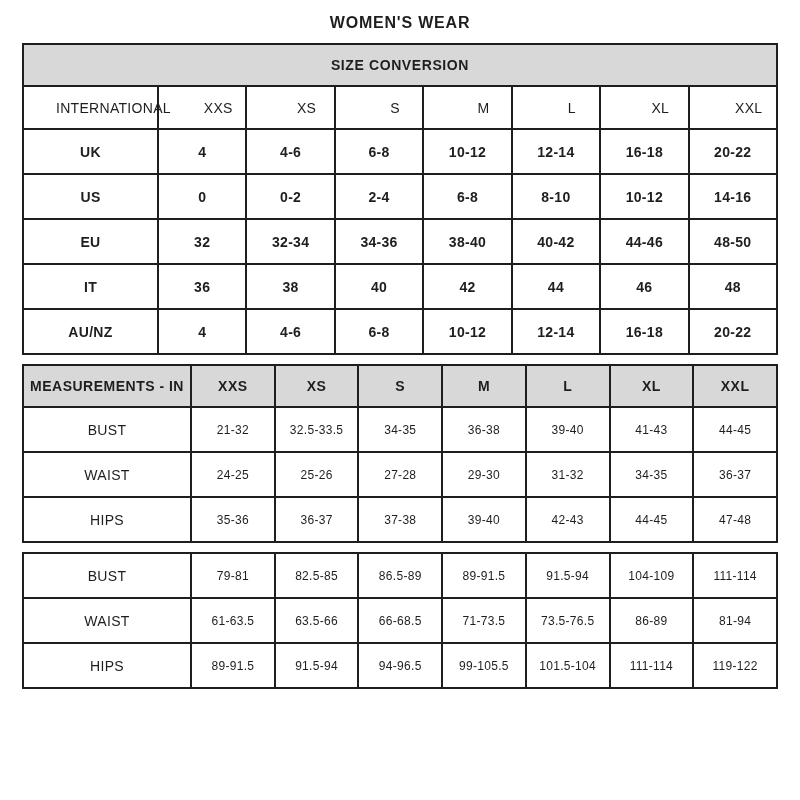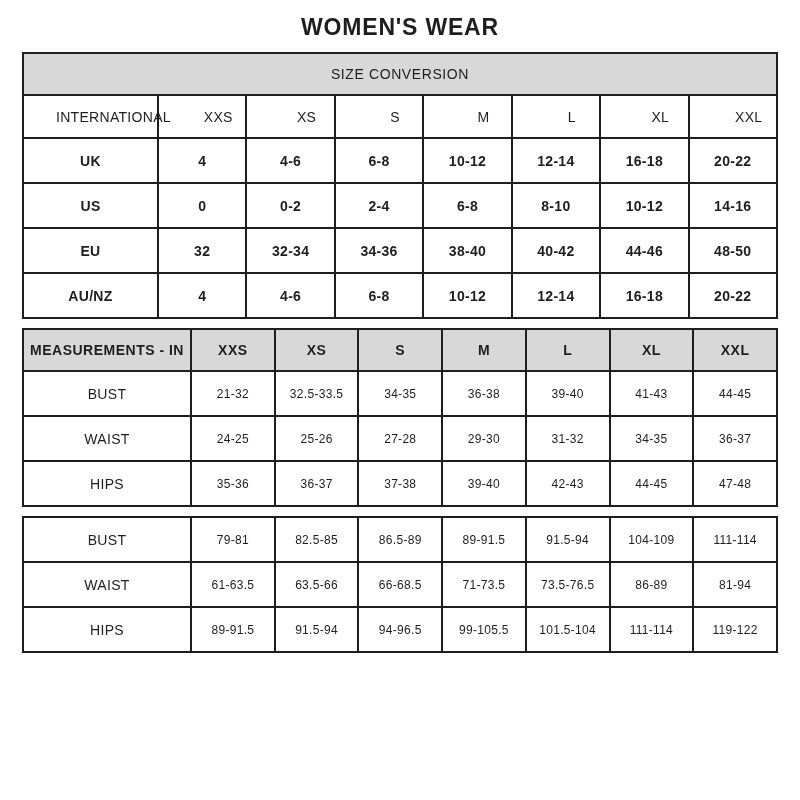--- a/index.html
+++ b/index.html
@@ -10,21 +10,21 @@
   body {
     width: 800px;
     height: 800px;
     font-family: "Liberation Sans", sans-serif;
     color: #1e1e1e;
     -webkit-font-smoothing: antialiased;
   }
   .page-title {
     margin: 14px 0 11px 0;
     text-align: center;
-    font-size: 23px;
+    font-size: 16px;
     font-weight: 700;
     letter-spacing: 0.8px;
     color: #1e1e1e;
   }
   table {
     width: 756px;
     margin: 0 auto;
     border-collapse: collapse;
     table-layout: fixed;
     text-align: center;
@@ -33,21 +33,21 @@
     border: 2px solid #1e1e1e;
     padding: 0;
     vertical-align: middle;
     font-size: 14px;
     letter-spacing: 0.3px;
   }
   
   .size-table .band td {
     background: #d8d8d8;
     height: 40px;
-    font-weight: 400;
+    font-weight: 700;
     letter-spacing: 0.6px;
   }
   .size-table .cols td { height: 41px; padding-left: 32px; }
   .size-table .data td { height: 43px; font-weight: bold; }
   .size-table col.c-label { width: 135px; }
   
   .meas-table { margin-top: 9px; padding-left: 28px; }
   .meas-table .head td {
     background: #d8d8d8;
     height: 40px;
@@ -104,20 +104,30 @@
     </tr>
     <tr class="data">
       <td>EU</td>
       <td>32</td>
       <td>32-34</td>
       <td>34-36</td>
       <td>38-40</td>
       <td>40-42</td>
       <td>44-46</td>
       <td>48-50</td>
+    </tr>
+    <tr class="data">
+      <td>IT</td>
+      <td>36</td>
+      <td>38</td>
+      <td>40</td>
+      <td>42</td>
+      <td>44</td>
+      <td>46</td>
+      <td>48</td>
     </tr>
     <tr class="data">
       <td>AU/NZ</td>
       <td>4</td>
       <td>4-6</td>
       <td>6-8</td>
       <td>10-12</td>
       <td>12-14</td>
       <td>16-18</td>
       <td>20-22</td>

